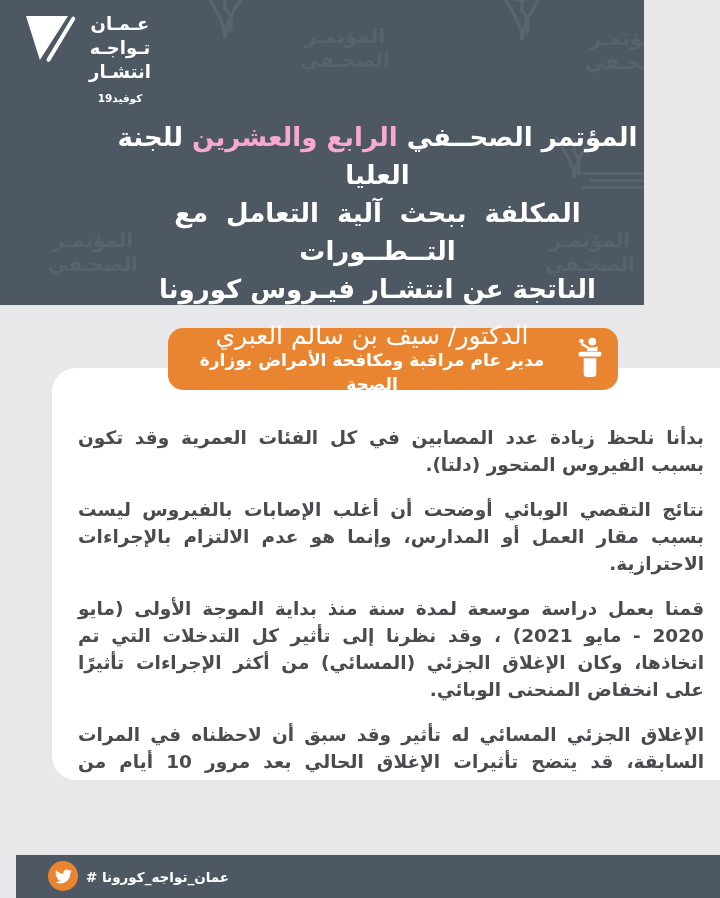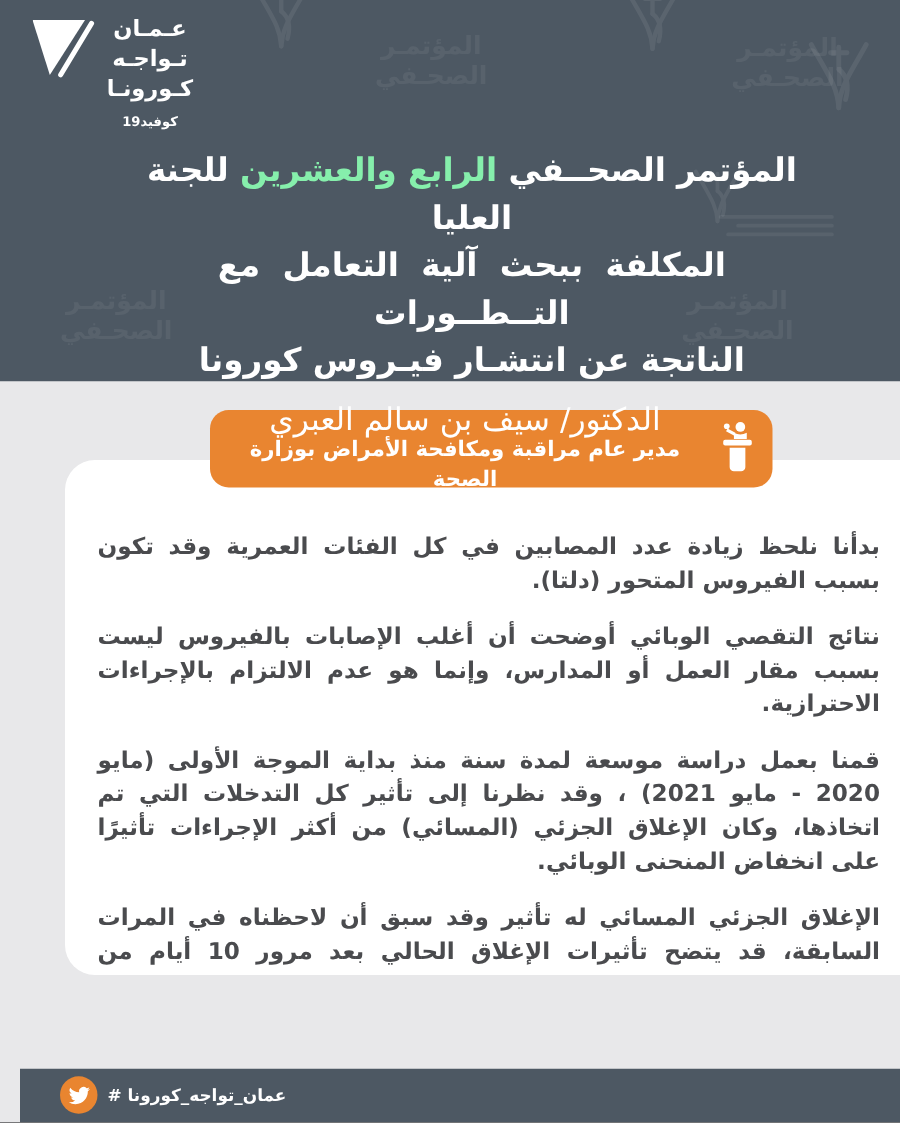--- a/index.html
+++ b/index.html
@@ -1,20 +1,20 @@
 <!DOCTYPE html>
 <html lang="ar" dir="rtl"><head>
 <meta charset="utf-8">
 <style>
   html,body{margin:0;padding:0;background:#222;}
   *{box-sizing:border-box;font-family:"DejaVu Sans", sans-serif;}
   .poster{position:relative;width:720px;height:898px;background:#e8e8ea;overflow:hidden;margin:0 auto;direction:rtl;}
 
   
-  .header{position:absolute;top:0;left:0;width:720px;height:305px;background:#4d5863;overflow:hidden;}
+  .header{position:absolute;top:0;left:0;width:644px;height:305px;background:#4d5863;overflow:hidden;}
   .wm{position:absolute;color:#ffffff;opacity:0.06;font-weight:bold;font-size:20px;line-height:24px;text-align:center;white-space:pre-line;}
   .wm-emblem{position:absolute;opacity:0.07;}
   .wm-lines{position:absolute;opacity:0.06;}
   .wm-lines div{height:3px;background:#fff;margin:4px 0;border-radius:2px;}
 
   
   .logo{position:absolute;top:12px;left:24px;width:140px;height:100px;}
   .logo-tri{position:absolute;left:2px;top:4px;width:42px;height:44px;background:#fff;
             clip-path:polygon(0 0,100% 0,33% 100%);}
   .logo-slash{position:absolute;left:48px;top:6px;width:4px;height:52px;background:#fff;
@@ -22,21 +22,21 @@
   .logo-text{position:absolute;left:56px;top:0;width:80px;text-align:center;color:#fff;font-weight:bold;
              font-size:18px;line-height:24px;}
   .logo-sub{display:flex;align-items:center;justify-content:center;gap:12px;margin-top:2px;color:#fff;}
   .logo-sub .t{font-size:10.5px;font-weight:bold;}
   .logo-sub .ln{width:12px;height:2px;background:#fff;}
   .logo-sub .dot{width:3px;height:3px;border-radius:50%;background:#fff;}
 
   
   .title{position:absolute;top:118px;left:95px;width:565px;text-align:center;color:#ffffff;
          font-weight:bold;font-size:26px;line-height:38px;}
-  .title .accent{color:#86efac;}
+  .title .accent{color:#f9a8d4;}
   .title .justify{word-spacing:0.34em;}
 
   
   .badge{position:absolute;top:328px;left:168px;width:450px;height:62px;background:#e98530;border-radius:15px;
          z-index:3;display:flex;align-items:center;padding:0 12px;color:#fff;}
   .badge .icon{flex:0 0 auto;margin-left:10px;}
   .badge .txt{flex:1;text-align:center;}
   .badge .name{font-size:25px;font-weight:normal;line-height:25px;}
   .badge .role{font-size:17px;font-weight:600;line-height:24px;}
 
@@ -104,21 +104,21 @@
         <div style="width:78px;margin-left:14px;"></div>
         <div style="width:86px;margin-left:6px;"></div>
     </div>
 
     <div class="logo">
       <div class="logo-tri"></div>
       <div class="logo-slash"></div>
       <div class="logo-text">
         <div>عـمـان</div>
         <div>تـواجـه</div>
-        <div>كـورونـا</div>
+        <div>انتشـار</div>
         <div class="logo-sub">
           <span class="dot"></span>
           <span class="ln"></span>
           <span class="t">كوفيد19</span>
           <span class="ln"></span>
           <span class="dot"></span>
         </div>
       </div>
     </div>
 

